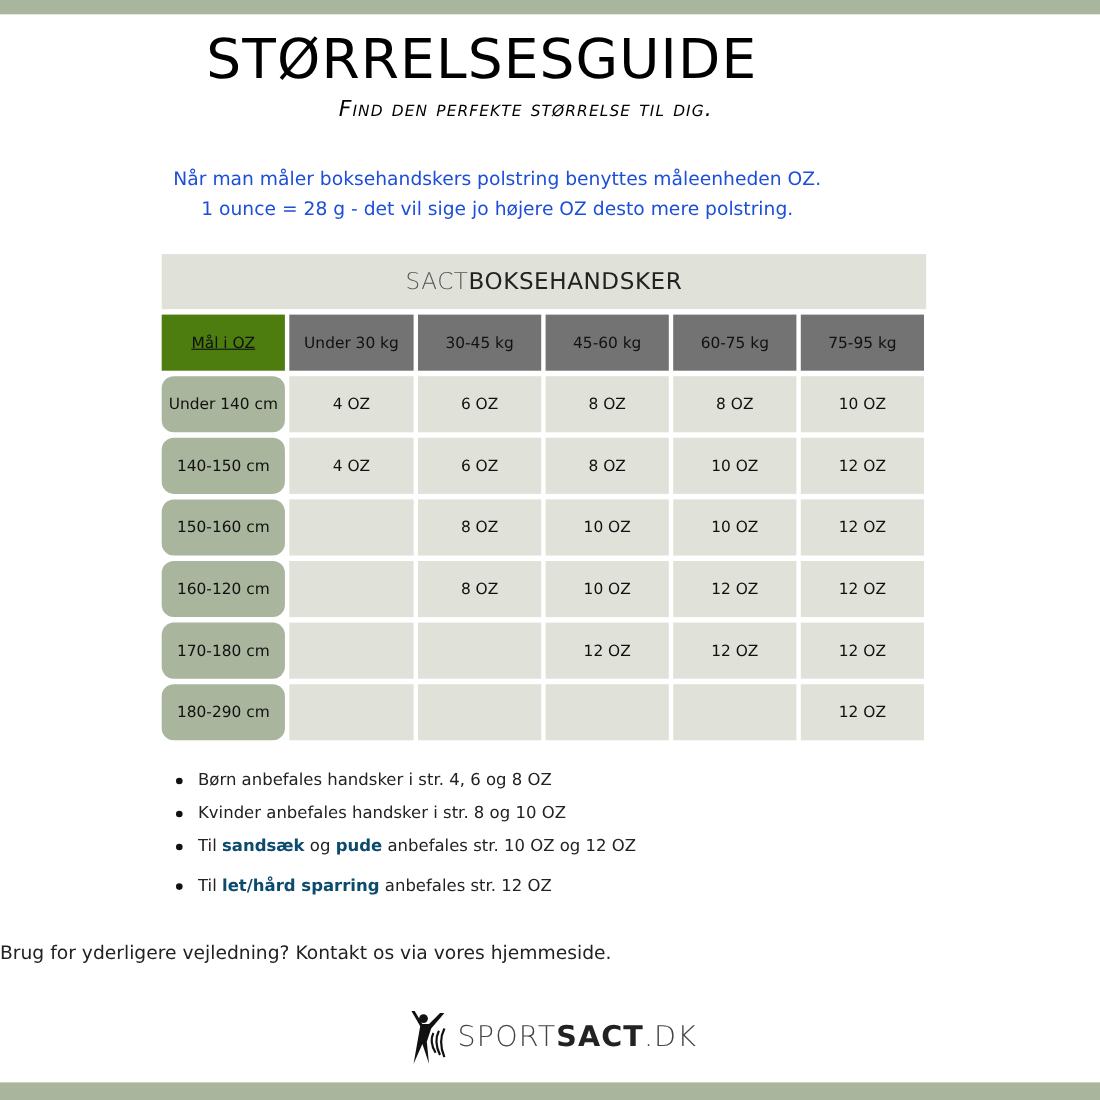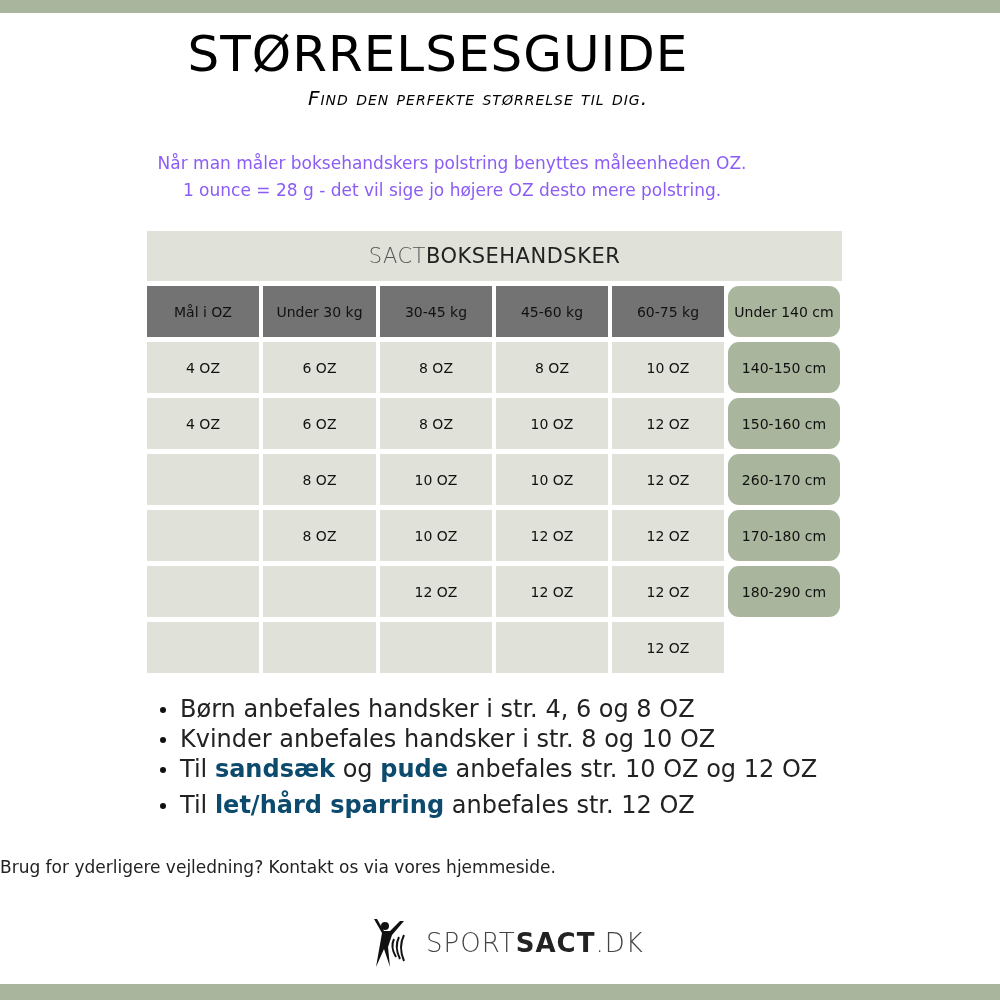--- a/index.html
+++ b/index.html
@@ -17,21 +17,21 @@
     font-family: "DejaVu Sans", sans-serif; font-size: 50px; font-weight: 500;
     letter-spacing: 1px; color: #000; line-height: 60px;
   }
   .subtitle {
     position: absolute; top: 84px; left: 0; width: 956px; text-align: center;
     font-family: "DejaVu Sans", sans-serif; font-size: 20px; font-style: italic;
     font-variant: small-caps; letter-spacing: 1px; color: #000; line-height: 28px;
   }
   .intro {
     position: absolute; top: 150px; left: 0; width: 904px; text-align: center;
-    font-size: 17px; line-height: 27px; color: #8b5cf6;
+    font-size: 17px; line-height: 27px; color: #1d4ed8;
   }
 
   .table-wrap {
     position: absolute; left: 147px; top: 231px; width: 695px;
   }
   .table-title {
     height: 50px; background: #e0e2da; display: flex; align-items: center; justify-content: center;
     font-size: 21px; letter-spacing: 0.5px; color: #222;
   }
   .table-title .brand { color: #555; font-weight: 300; }
@@ -40,45 +40,45 @@
     display: grid;
     grid-template-columns: 112px 113px 112px 112px 112px 112px;
     grid-auto-rows: 51px;
     column-gap: 4px; row-gap: 5px;
   }
   .cell {
     display: flex; align-items: center; justify-content: center;
     font-size: 14px; color: #111; background: #e0e2da;
   }
   .cell.head { background: #737373; }
-  .cell.corner { background: #737373; }
+  .cell.corner { background: #4d7c0f; text-decoration: underline; }
   .cell.rowhead { background: #a9b59c; border-radius: 11px; }
 
   .bullets {
     position: absolute; left: 160px; top: 694px; margin: 0; padding: 0; list-style: none;
-    font-size: 24px; color: #222;
+    font-size: 15px; color: #222;
   }
   .bullets li { position: relative; padding-left: 20px; height: 30px; line-height: 30px; }
   .bullets li:nth-child(4) { margin-top: 6px; }
   .bullets li::before {
     content: ""; position: absolute; left: 0; top: 13px; width: 6px; height: 6px;
     border-radius: 50%; background: #111;
   }
   .bullets b { font-weight: 600; color: #0c4a6e; }
 
   .help {
     position: absolute; top: 854px; left: 0; width: 1000px; text-align: left;
     font-size: 17px; color: #222; line-height: 26px;
   }
 
   .logo {
     position: absolute; top: 917px; left: 370px; height: 52px; display: flex; align-items: center;
   }
   .logo svg { width: 40px; height: 52px; }
-  .logo-text { font-size: 26px; letter-spacing: 1px; color: #444; margin-left: 16px; font-weight: 300; }
+  .logo-text { font-size: 26px; letter-spacing: 1px; color: #444; margin-left: 6px; font-weight: 300; }
   .logo-text .bold { font-weight: 700; color: #222; }
 </style>
 </head>
 <body>
 
 <div class="band band-top"></div>
 
 <div class="title">STØRRELSESGUIDE</div>
 <div class="subtitle">Find den perfekte størrelse til dig.</div>
 
@@ -91,20 +91,21 @@
   <div class="table-title">
     <span class="brand">SACT</span>
     <span>BOKSEHANDSKER</span>
   </div>
   <div class="grid" id="grid">
     <div class="cell corner">Mål i OZ</div>
     <div class="cell head">Under 30 kg</div>
     <div class="cell head">30-45 kg</div>
     <div class="cell head">45-60 kg</div>
     <div class="cell head">60-75 kg</div>
+    <div class="cell head">75-95 kg</div>
 
     <div class="cell rowhead">Under 140 cm</div>
     <div class="cell">4 OZ</div>
     <div class="cell">6 OZ</div>
     <div class="cell">8 OZ</div>
     <div class="cell">8 OZ</div>
     <div class="cell">10 OZ</div>
 
     <div class="cell rowhead">140-150 cm</div>
     <div class="cell">4 OZ</div>
@@ -113,21 +114,21 @@
     <div class="cell">10 OZ</div>
     <div class="cell">12 OZ</div>
 
     <div class="cell rowhead">150-160 cm</div>
     <div class="cell"></div>
     <div class="cell">8 OZ</div>
     <div class="cell">10 OZ</div>
     <div class="cell">10 OZ</div>
     <div class="cell">12 OZ</div>
 
-    <div class="cell rowhead">260-170 cm</div>
+    <div class="cell rowhead">160-120 cm</div>
     <div class="cell"></div>
     <div class="cell">8 OZ</div>
     <div class="cell">10 OZ</div>
     <div class="cell">12 OZ</div>
     <div class="cell">12 OZ</div>
 
     <div class="cell rowhead">170-180 cm</div>
     <div class="cell"></div>
     <div class="cell"></div>
     <div class="cell">12 OZ</div>

